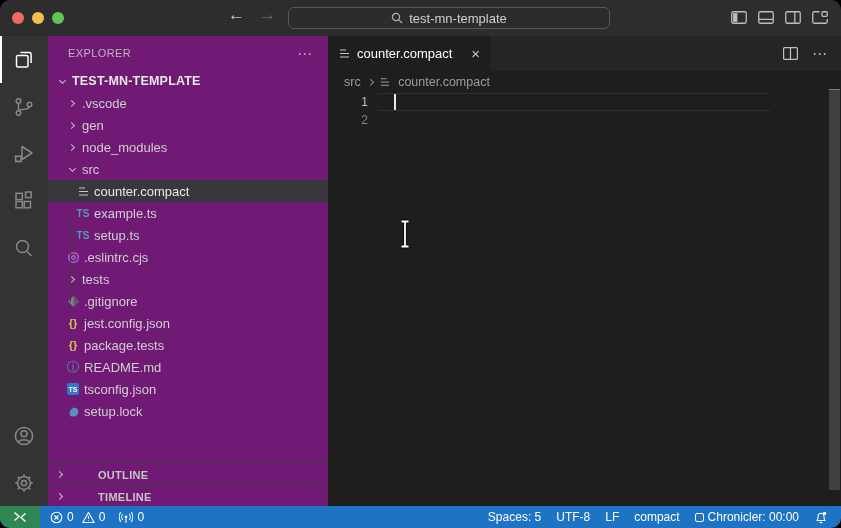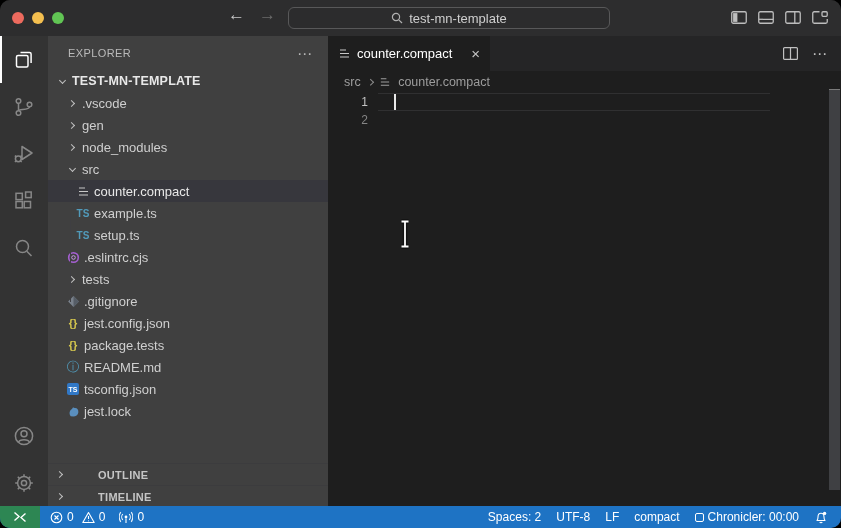--- a/index.html
+++ b/index.html
@@ -23,21 +23,21 @@
   .main{display:flex;height:470px;}
 
   
   .activitybar{width:48px;background:#333333;display:flex;flex-direction:column;flex-shrink:0;}
   .ab-item{height:47px;display:flex;align-items:center;justify-content:center;cursor:pointer;}
   .ab-item.active{box-shadow:inset 2px 0 0 #ffffff;}
   .ab-bottom{margin-top:auto;}
   .ab-item svg{display:block;}
 
   
-  .sidebar{width:280px;background:#404040;position:relative;flex-shrink:0;color:#cccccc;}
+  .sidebar{width:280px;background:#701a75;position:relative;flex-shrink:0;color:#cccccc;}
   .sb-header{height:34px;display:flex;align-items:center;padding:0 16px 0 20px;}
   .sb-title{font-size:11px;color:#bababa;letter-spacing:.4px;}
   .sb-more{margin-left:auto;color:#b5b5b5;font-size:15px;cursor:pointer;line-height:1;}
   .tree{position:relative;}
   .row{height:22px;display:flex;align-items:center;font-size:13px;cursor:pointer;position:relative;}
   .row.selected{background:var(--accent-selected,#37373d);}
   .row .lbl{color:#cfcfcf;margin-left:2px;white-space:nowrap;}
   .row.selected .lbl{color:#e8e8e8;}
   .row.rootrow .lbl{font-weight:bold;color:#e8e8e8;font-size:12.5px;letter-spacing:.2px;}
   .ind0{padding-left:6px;}.ind1{padding-left:16px;}.ind2{padding-left:26px;}
@@ -287,21 +287,21 @@
               <span class="tsconfig-badge">TS</span>
             </span>
           <span class="lbl">tsconfig.json</span>
         </div>
         <div class="row ind1">
           <span class="icobox">
             <svg width="13" height="13" viewBox="0 0 14 14">
                 <path d="M4 12 C2 9.5 2.5 5.5 5.5 4.2 C5.6 2.6 7.2 2 8.2 3.2 C10.8 2.8 12.6 5.2 12.2 8 C11.8 10.8 9.5 12.4 6.8 12.4 Z" fill="#5a8fbe"></path>
               </svg>
           </span>
-          <span class="lbl">jest.lock</span>
+          <span class="lbl">setup.lock</span>
         </div>
         <div class="guide"></div>
       </div>
       <div class="sb-sections">
         <div class="sb-section">
           <span class="cvbox">
               <span class="cv r"></span>
             </span>
           <span class="lbl">OUTLINE</span>
         </div>
@@ -388,21 +388,21 @@
         <svg width="14" height="13" viewBox="0 0 14 13" fill="none" stroke="#fff" stroke-width="1.1">
             <circle cx="7" cy="6" r="1.4" fill="#fff" stroke="none"></circle>
             <path d="M7 7.5 V12"></path>
             <path d="M3.8 9 C2.4 7.4 2.4 4.6 3.8 3 M10.2 3 C11.6 4.6 11.6 7.4 10.2 9"></path>
             <path d="M1.8 10.8 C-0.3 8.1 -0.3 3.9 1.8 1.2 M12.2 1.2 C14.3 3.9 14.3 8.1 12.2 10.8" stroke-opacity="0.9"></path>
           </svg>
         <span>0</span>
       </div>
     </div>
     <div class="st-right">
-      <span class="st-item">Spaces: 2</span>
+      <span class="st-item">Spaces: 5</span>
       <span class="st-item">UTF-8</span>
       <span class="st-item">LF</span>
       <span class="st-item">compact</span>
       <span class="st-item">
         <span class="chron-box"></span>
         <span>Chronicler: 00:00</span>
       </span>
       <span class="st-item">
         <svg width="14" height="14" viewBox="0 0 14 14" fill="none" stroke="#fff" stroke-width="1.1">
             <path d="M3 10.5 C3.8 9.6 4 8.4 4 7 C4 4.8 5.2 3.2 7 3.2 C8.8 3.2 10 4.8 10 7 C10 8.4 10.2 9.6 11 10.5 Z" stroke-linejoin="round"></path>

